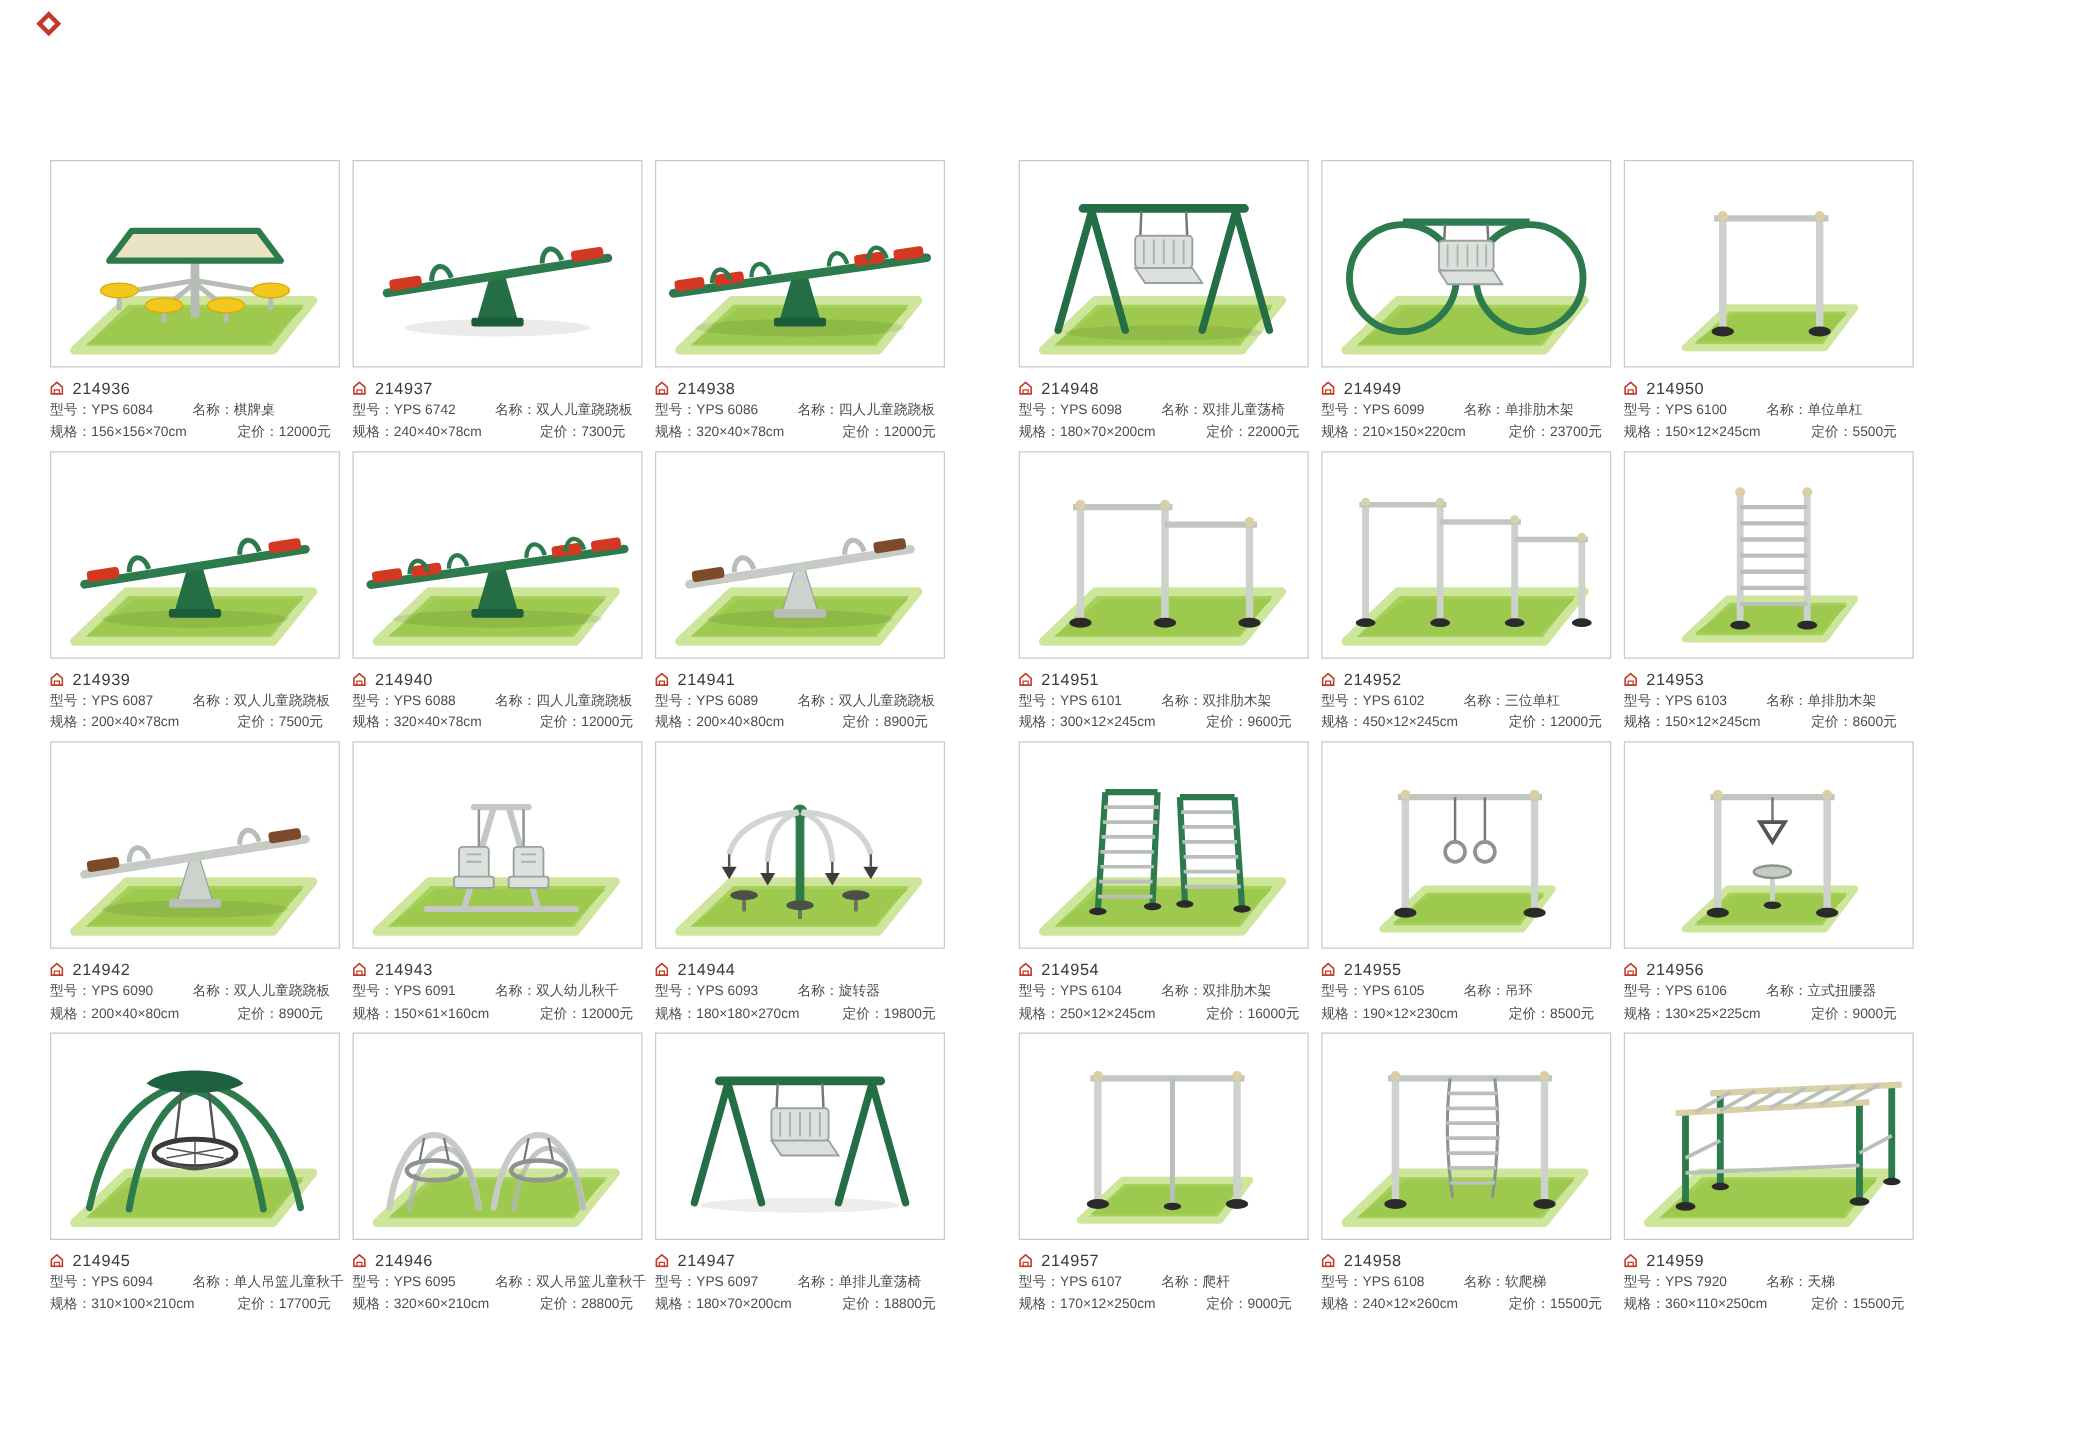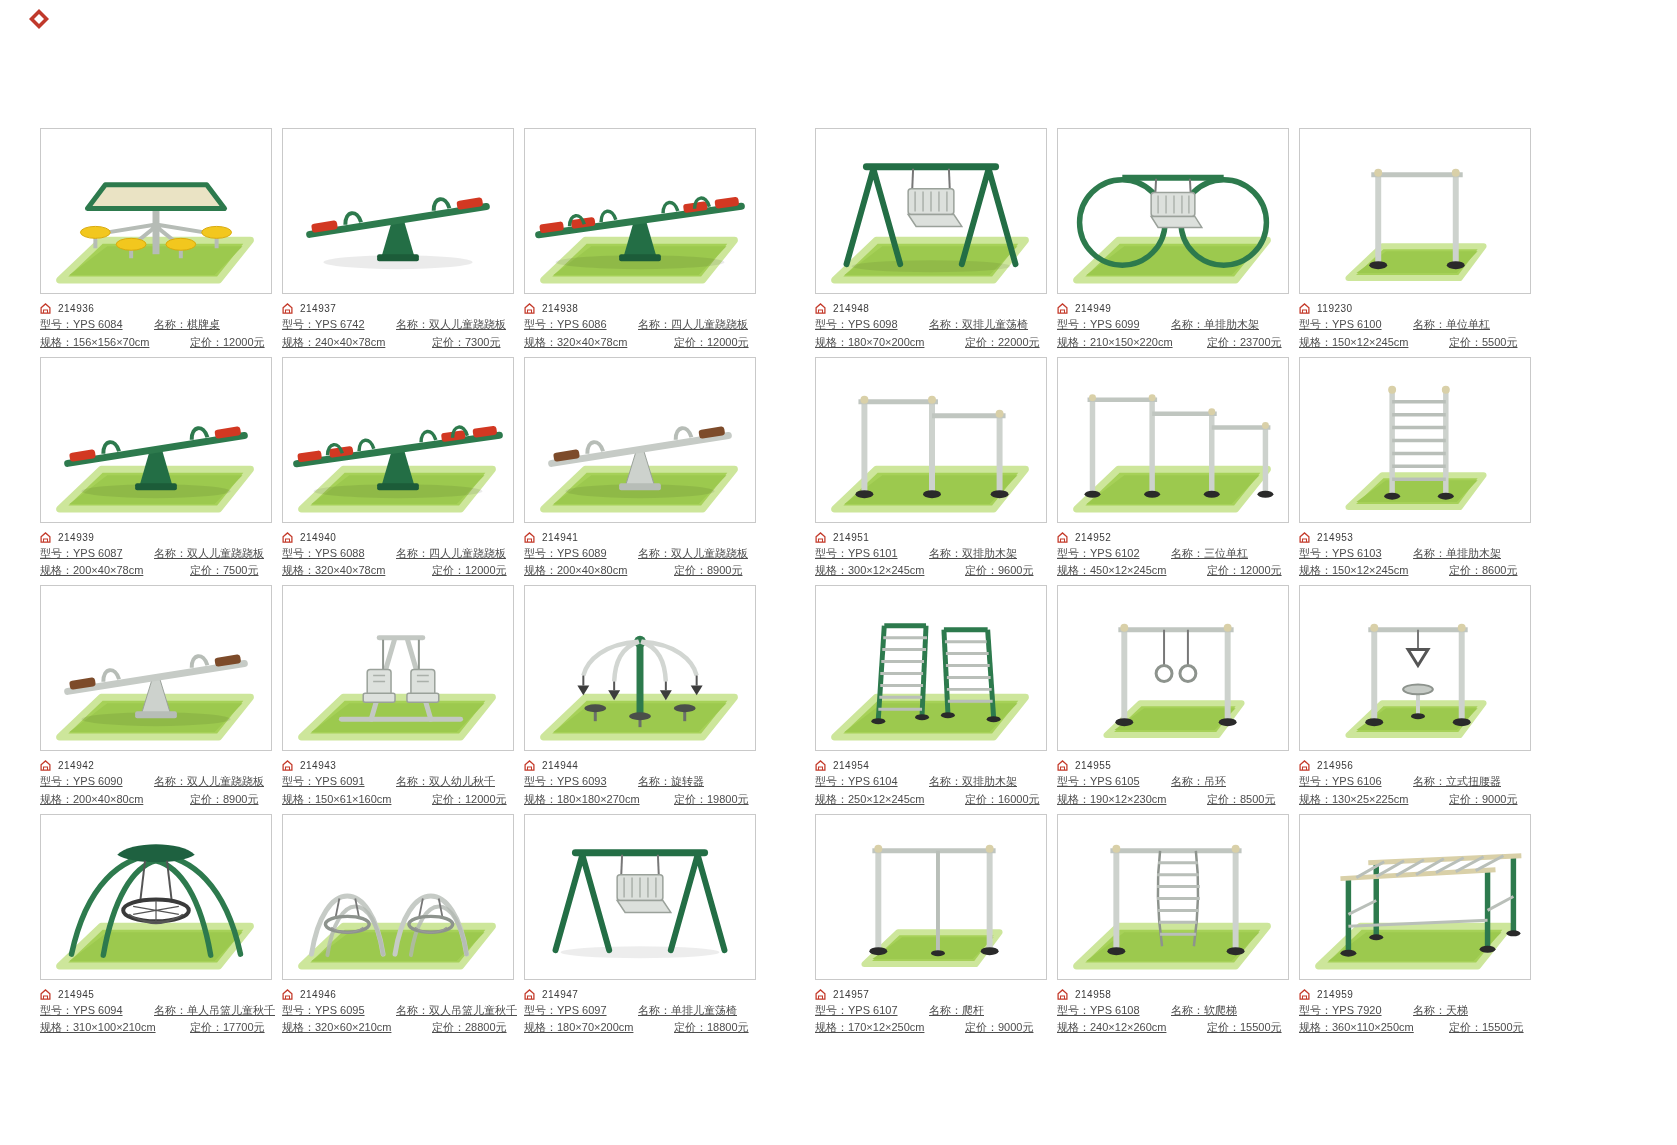--- a/index.html
+++ b/index.html
@@ -7,23 +7,23 @@
     width:1677px;height:1145px;position:relative;overflow:hidden;
     font-family:"Liberation Sans","DejaVu Sans",sans-serif;
     color:#4a4a4a;
   }
   .logo{position:absolute;left:28px;top:8px;}
   .halves{position:absolute;left:40px;top:128px;display:flex;gap:59px;}
   .grid{display:grid;grid-template-columns:repeat(3,232px);column-gap:10px;row-gap:7px;align-content:start;}
   .card{width:232px;}
   .imgbox{width:230px;height:164px;border:1px solid #c9c9c9;background:#fff;box-sizing:content-box;}
   svg.product-art{width:230px;height:164px;display:block;}
-  .pid-row{margin-top:9px;display:flex;align-items:center;gap:7px;font-size:10px;color:#3a3a3a;letter-spacing:.5px;}
+  .pid-row{margin-top:9px;display:flex;align-items:center;gap:7px;font-size:13px;color:#3a3a3a;letter-spacing:.5px;}
   .house{display:inline-flex;align-items:center;}
-  .line{display:flex;font-size:11px;color:#4d4d4d;margin-top:4px;white-space:nowrap;line-height:1.25;text-decoration:underline;}
+  .line{display:flex;font-size:11px;color:#4d4d4d;margin-top:4px;white-space:nowrap;line-height:1.25;}
   .seg{display:inline-block;}
   .model{min-width:114px;}
   .spec{min-width:150px;}
   .defs-svg{position:absolute;width:0;height:0;overflow:hidden;}
 </style>
 </head>
 <body>
 
 <svg class="defs-svg" aria-hidden="true" xmlns="http://www.w3.org/2000/svg" xmlns:xlink="http://www.w3.org/1999/xlink">
   <defs>
@@ -688,21 +688,21 @@
             <use href="#eq-bar-1" xlink:href="#eq-bar-1"></use>
           </svg>
     </div>
     <div class="pid-row">
       <span class="house">
         <svg width="11" height="11" viewBox="0 0 12 12">
               <path d="M1.2 5.2 L6 1 L10.8 5.2 V11 H1.2 Z" fill="none" stroke="#c43a2a" stroke-width="1.4"></path>
               <path d="M3.8 11 V7.6 H8.2 V11" fill="none" stroke="#c43a2a" stroke-width="1.1"></path>
             </svg>
       </span>
-      <span class="pid">119230</span>
+      <span class="pid">214950</span>
     </div>
     <div class="line l2">
       <span class="seg model"><span class="lab">型号：</span><span class="val">YPS 6100</span></span>
       <span class="seg"><span class="lab">名称：</span><span class="val">单位单杠</span></span>
     </div>
     <div class="line l3">
       <span class="seg spec"><span class="lab">规格：</span><span class="val">150×12×245cm</span></span>
       <span class="seg"><span class="lab">定价：</span><span class="val">5500元</span></span>
     </div>
   </div>

